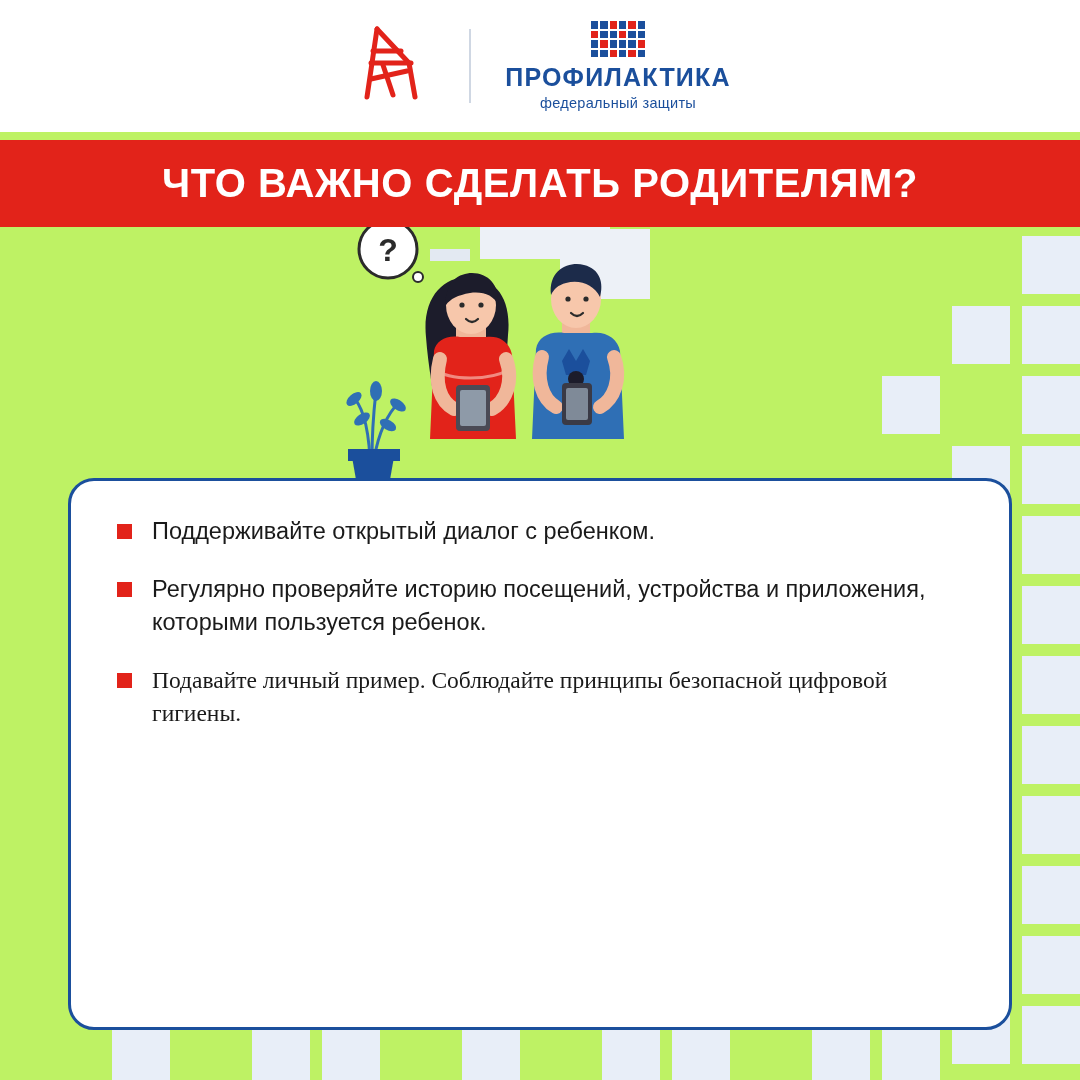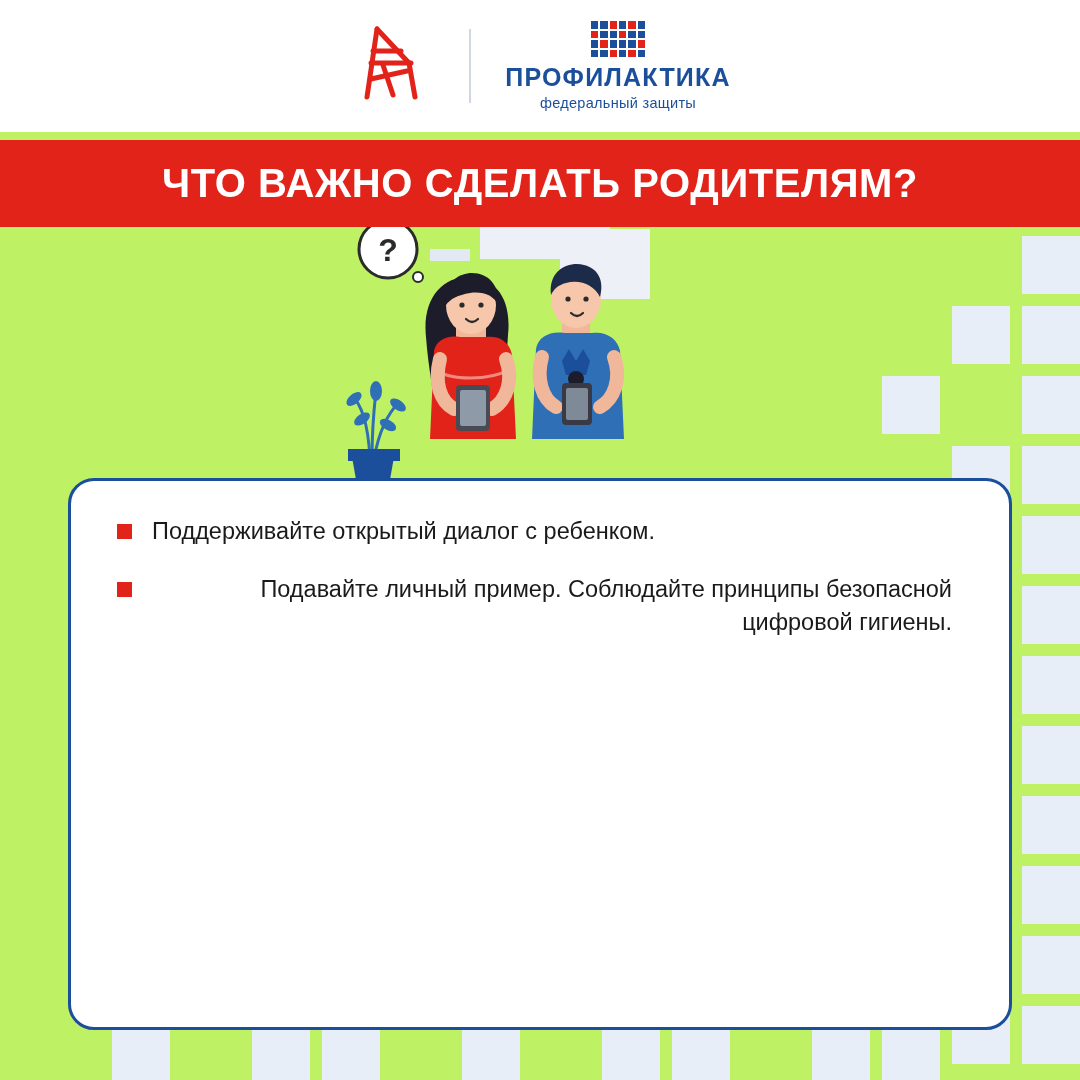--- a/index.html
+++ b/index.html
@@ -138,34 +138,33 @@
     box-sizing: border-box;
     padding: 34px 46px 28px 46px;
     z-index: 4;
   }
   .item {
     display: flex;
     align-items: flex-start;
     gap: 20px;
     margin-bottom: 26px;
   }
-  .item:last-child { margin-bottom: 16px; }
+  .item:last-child { margin-bottom: 16px; font-family: Liberation Serif, serif; }
   .bullet {
     width: 15px;
     height: 15px;
     background: #e2231a;
     flex: 0 0 auto;
     margin-top: 9px;
   }
   .item-text {
     font-size: 23.5px;
     line-height: 1.38;
     color: #1a1a1a;
     max-width: 800px;
-    text-align: right;
   }
 </style>
 </head>
 <body>
 
 <div class="poster">
 
   <div class="checkers">
 
     <div class="sq" style="left:1022px; top:236px; width:58px; height:58px;"></div>
@@ -304,17 +303,21 @@
     </svg>
   </div>
 
   <div class="card">
     <div class="item">
       <span class="bullet"></span>
       <span class="item-text">Поддерживайте открытый диалог с ребенком.</span>
     </div>
     <div class="item">
       <span class="bullet"></span>
+      <span class="item-text">Регулярно проверяйте историю посещений, устройства и приложения, которыми пользуется ребенок.</span>
+    </div>
+    <div class="item">
+      <span class="bullet"></span>
       <span class="item-text">Подавайте личный пример. Соблюдайте принципы безопасной цифровой гигиены.</span>
     </div>
   </div>
 
 </div>
 
 </body></html>

